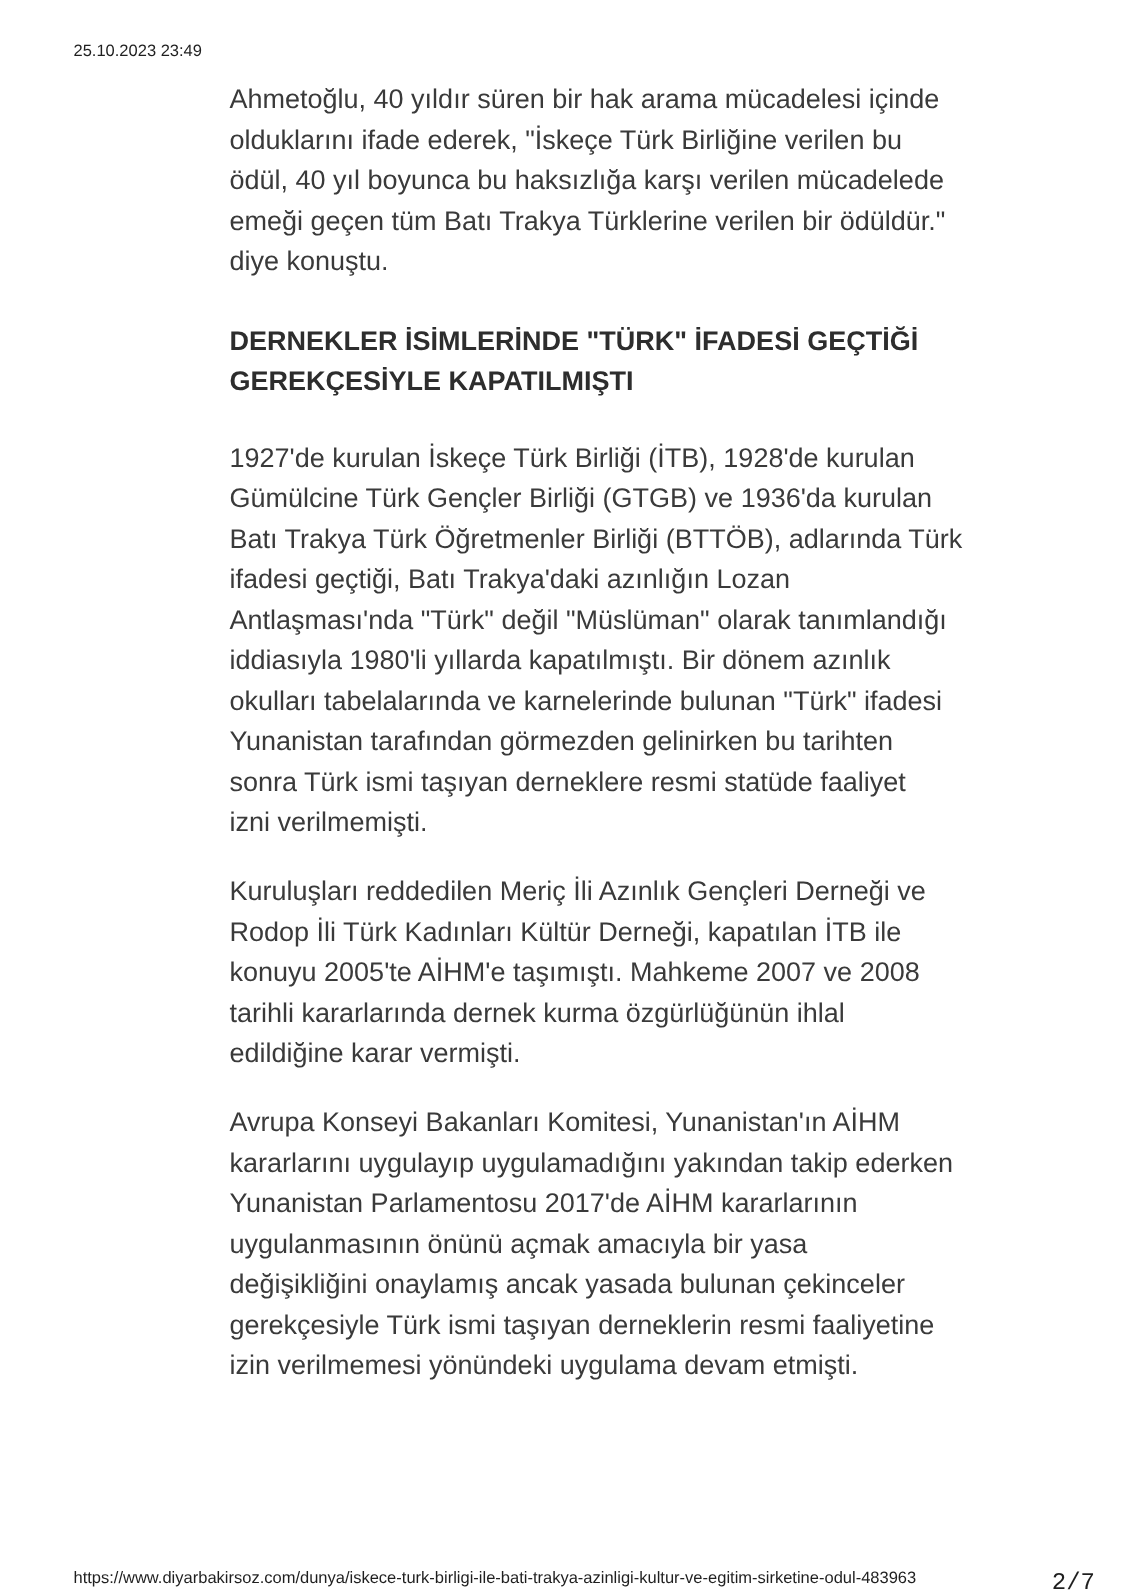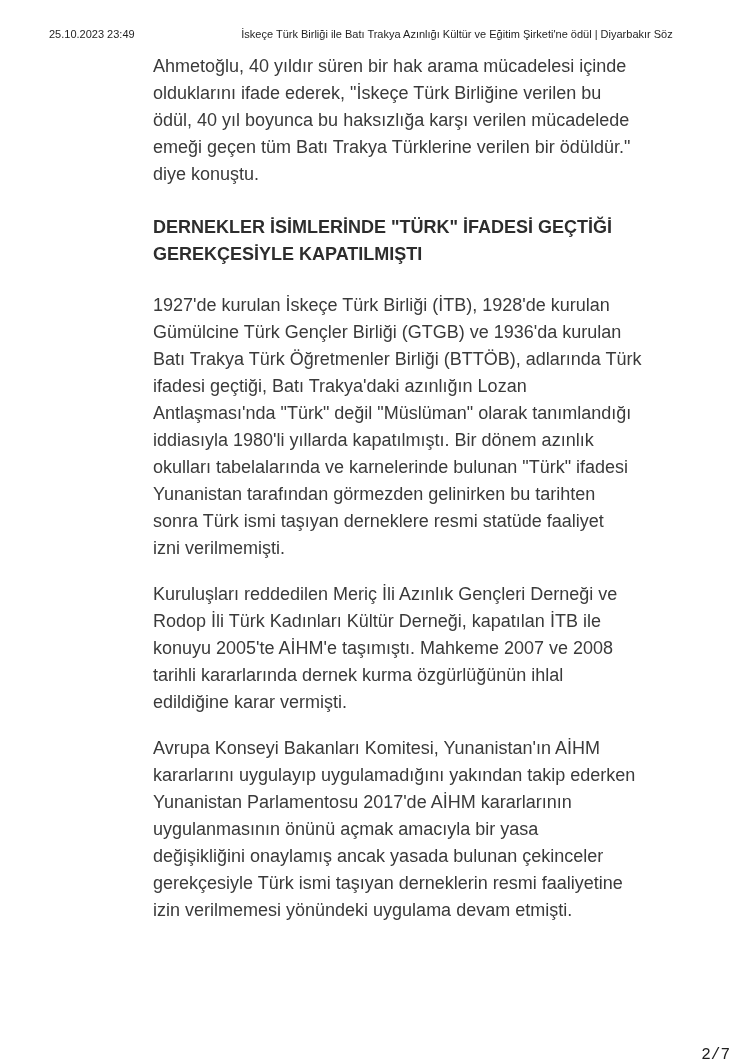--- a/index.html
+++ b/index.html
@@ -72,21 +72,20 @@
     font-family: Liberation Mono, monospace;
   }
 </style>
 </head>
 <body>
 
 <div class="page">
 
   <div class="print-header-date">25.10.2023 23:49</div>
 
-  <div class="print-header-title">İskeçe Türk Birliği ile Batı Trakya Azınlığı Kültür ve Eğitim Şirketi'ne ödül | Diyarbakır Söz</div>
 
   <div class="content">
 
     <div class="para">Ahmetoğlu, 40 yıldır süren bir hak arama mücadelesi içinde
 olduklarını ifade ederek, "İskeçe Türk Birliğine verilen bu
 ödül, 40 yıl boyunca bu haksızlığa karşı verilen mücadelede
 emeği geçen tüm Batı Trakya Türklerine verilen bir ödüldür."
 diye konuştu.</div>
 
     <div class="heading">DERNEKLER İSİMLERİNDE "TÜRK" İFADESİ GEÇTİĞİ
@@ -111,16 +110,17 @@
 
     <div class="para">Avrupa Konseyi Bakanları Komitesi, Yunanistan'ın AİHM
 kararlarını uygulayıp uygulamadığını yakından takip ederken
 Yunanistan Parlamentosu 2017'de AİHM kararlarının
 uygulanmasının önünü açmak amacıyla bir yasa
 değişikliğini onaylamış ancak yasada bulunan çekinceler
 gerekçesiyle Türk ismi taşıyan derneklerin resmi faaliyetine
 izin verilmemesi yönündeki uygulama devam etmişti.</div>
   </div>
 
+  <div class="print-footer-url">https://www.diyarbakirsoz.com/dunya/iskece-turk-birligi-ile-bati-trakya-azinligi-kultur-ve-egitim-sirketine-odul-483963</div>
 
   <div class="print-footer-page">2/7</div>
 
 </div>
 
 </body></html>

